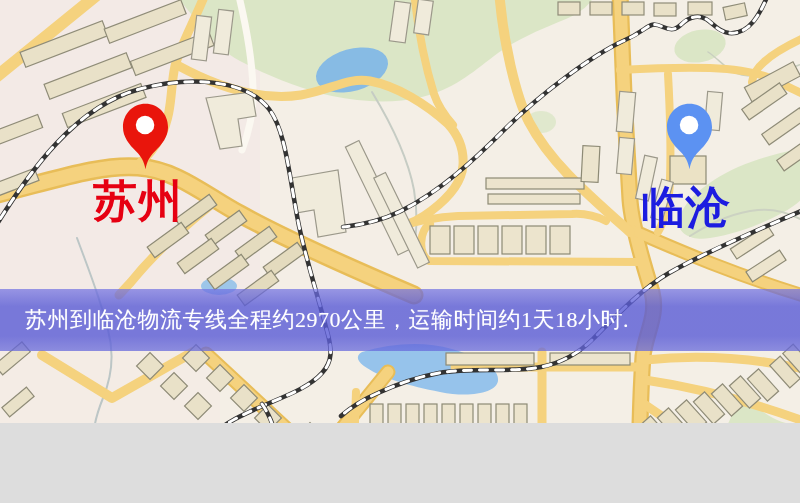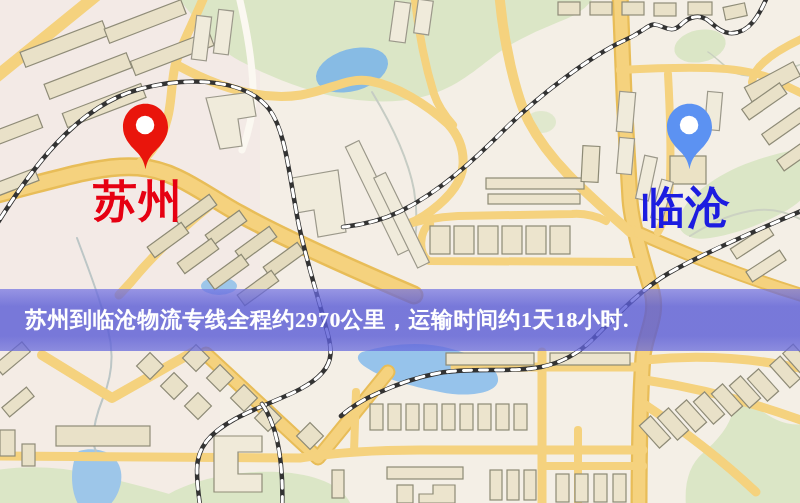--- a/index.html
+++ b/index.html
@@ -1,27 +1,27 @@
 <!DOCTYPE html>
 <html><head>
 <meta charset="utf-8">
 <title>苏州到临沧物流专线</title>
 <style>
   html,body{margin:0;padding:0;background:#ddd;}
   body{font-family:"Liberation Sans","DejaVu Sans",sans-serif;}
-  .stage{position:relative;width:800px;height:503px;overflow:hidden;background:#c2410c;}
+  .stage{position:relative;width:800px;height:423px;overflow:hidden;background:#c2410c;}
   .map-svg{position:absolute;left:0;top:0;filter:blur(.55px) saturate(.97);}
   .banner{
     position:absolute;left:0;top:289px;width:800px;height:62px;
     background:linear-gradient(180deg,rgba(112,112,226,.70) 0%,rgba(89,91,214,.80) 28%,rgba(89,91,214,.80) 76%,rgba(104,106,220,.74) 100%);
     display:flex;align-items:center;box-sizing:border-box;padding-left:25px;
   }
   .banner-text{
     color:#ffffff;font-family:"Liberation Serif","DejaVu Serif",serif;
-    font-size:22px;letter-spacing:.5px;white-space:nowrap;text-shadow:0 0 1px rgba(255,255,255,.35);font-weight:bold;
+    font-size:22px;letter-spacing:.5px;white-space:nowrap;text-shadow:0 0 1px rgba(255,255,255,.35);
   }
   .pin{position:absolute;width:53px;height:75px;}
   .pin-origin{left:119px;top:99px;}
   .pin-destination{left:663px;top:99px;}
   .place-label{position:absolute;overflow:visible;}
   .place-label text{
     font-family:"Liberation Serif","DejaVu Serif",serif;
     font-size:44px;font-weight:700;letter-spacing:1px;
   }
   .label-origin{left:91px;top:172px;}

